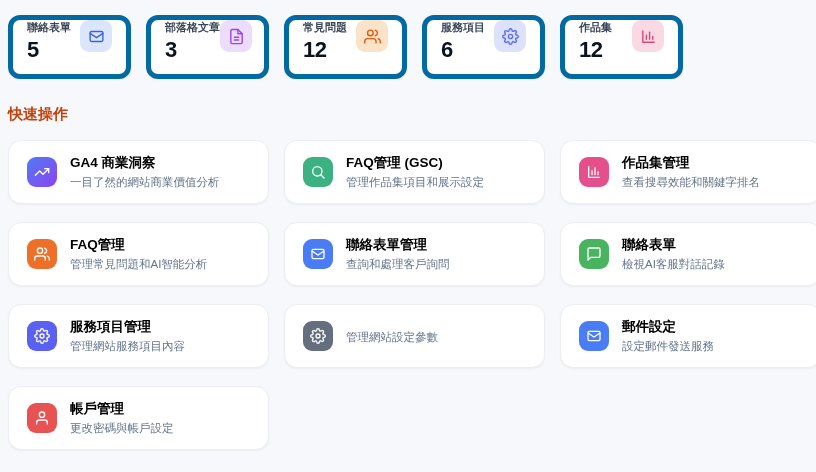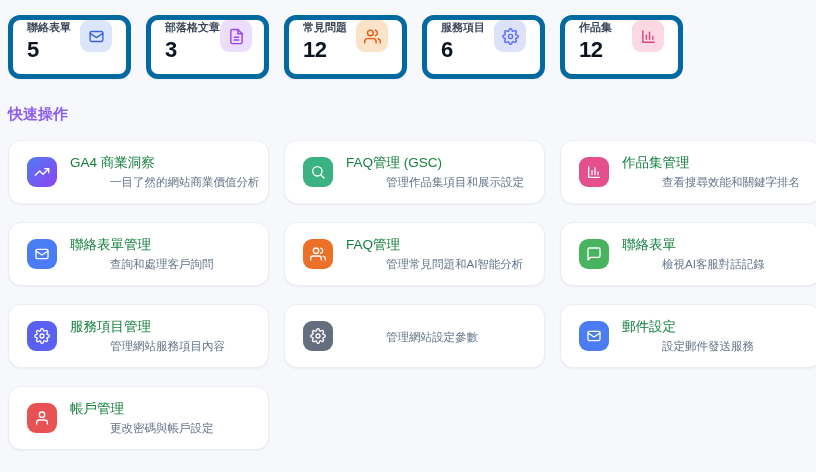--- a/index.html
+++ b/index.html
@@ -29,21 +29,21 @@
   .stat-value { font-size:22px; font-weight:700; color:#0b1220; margin-top:2px; letter-spacing:-.5px; }
   .stat-icon {
     width:32px; height:32px; border-radius:9px;
     display:flex; align-items:center; justify-content:center;
     flex:0 0 32px;
   }
   .stat-icon svg { width:17px; height:17px; display:block; }
   
   .section-title {
     margin:26px 0 0 8px;
-    font-size:15px; font-weight:700; color:#8b5cf6;
+    font-size:15px; font-weight:700; color:#c2410c;
   }
   .actions-grid {
     display:grid;
     grid-template-columns:repeat(3, 261px);
     gap:18px 15px;
     padding:16px 0 0 8px;
     width:837px;
   }
   .action-card {
     height:64px;
@@ -56,22 +56,22 @@
     cursor:pointer;
   }
   .action-icon {
     width:30px; height:30px; border-radius:9px;
     flex:0 0 30px;
     display:flex; align-items:center; justify-content:center;
     color:#ffffff;
   }
   .action-icon svg { width:16px; height:16px; display:block; }
   .action-text { margin-left:13px; min-width:0; }
-  .action-title { font-size:13.5px; font-weight:400; color:#15803d; white-space:nowrap; }
-  .action-subtitle { font-size:11.5px; color:#64748b; margin-top:3px; white-space:nowrap;margin-left:40px; }
+  .action-title { font-size:13.5px; font-weight:700; color:#000000; white-space:nowrap; }
+  .action-subtitle { font-size:11.5px; color:#64748b; margin-top:3px; white-space:nowrap; }
 </style>
 </head>
 <body>
 
 <div class="stats-row" id="stats-row">
   <div class="stat-card">
     <div class="stat-text">
       <div class="stat-label">聯絡表單</div>
       <div class="stat-value">5</div>
     </div>
@@ -181,48 +181,48 @@
           <line x1="18" y1="16" x2="18" y2="12"></line>
         </svg>
       </div>
     <div class="action-text">
       <div class="action-title">作品集管理</div>
       <div class="action-subtitle">查看搜尋效能和關鍵字排名</div>
     </div>
   </div>
 
   <div class="action-card">
-    <div class="action-icon" style="background: rgb(74, 124, 246);">
-        <svg viewBox="0 0 24 24" fill="none" stroke="currentColor" stroke-width="2" stroke-linecap="round" stroke-linejoin="round">
-          <rect x="3" y="5" width="18" height="14" rx="2"></rect>
-          <path d="M3 7.5l9 6 9-6"></path>
-        </svg>
-      </div>
-    <div class="action-text">
-      <div class="action-title">聯絡表單管理</div>
-      <div class="action-subtitle">查詢和處理客戶詢問</div>
-    </div>
-  </div>
-
-  <div class="action-card">
     <div class="action-icon" style="background: rgb(236, 112, 40);">
         <svg viewBox="0 0 24 24" fill="none" stroke="currentColor" stroke-width="2" stroke-linecap="round" stroke-linejoin="round">
           <path d="M17 21v-2a4 4 0 0 0-4-4H5a4 4 0 0 0-4 4v2"></path>
           <circle cx="9" cy="7" r="4"></circle>
           <path d="M23 21v-2a4 4 0 0 0-3-3.87"></path>
           <path d="M16 3.13a4 4 0 0 1 0 7.75"></path>
         </svg>
       </div>
     <div class="action-text">
       <div class="action-title">FAQ管理</div>
       <div class="action-subtitle">管理常見問題和AI智能分析</div>
     </div>
   </div>
 
   <div class="action-card">
+    <div class="action-icon" style="background: rgb(74, 124, 246);">
+        <svg viewBox="0 0 24 24" fill="none" stroke="currentColor" stroke-width="2" stroke-linecap="round" stroke-linejoin="round">
+          <rect x="3" y="5" width="18" height="14" rx="2"></rect>
+          <path d="M3 7.5l9 6 9-6"></path>
+        </svg>
+      </div>
+    <div class="action-text">
+      <div class="action-title">聯絡表單管理</div>
+      <div class="action-subtitle">查詢和處理客戶詢問</div>
+    </div>
+  </div>
+
+  <div class="action-card">
     <div class="action-icon" style="background: rgb(73, 180, 95);">
         <svg viewBox="0 0 24 24" fill="none" stroke="currentColor" stroke-width="2" stroke-linecap="round" stroke-linejoin="round">
           <path d="M21 15a2 2 0 0 1-2 2H7l-4 4V5a2 2 0 0 1 2-2h14a2 2 0 0 1 2 2z"></path>
         </svg>
       </div>
     <div class="action-text">
       <div class="action-title">聯絡表單</div>
       <div class="action-subtitle">檢視AI客服對話記錄</div>
     </div>
   </div>

